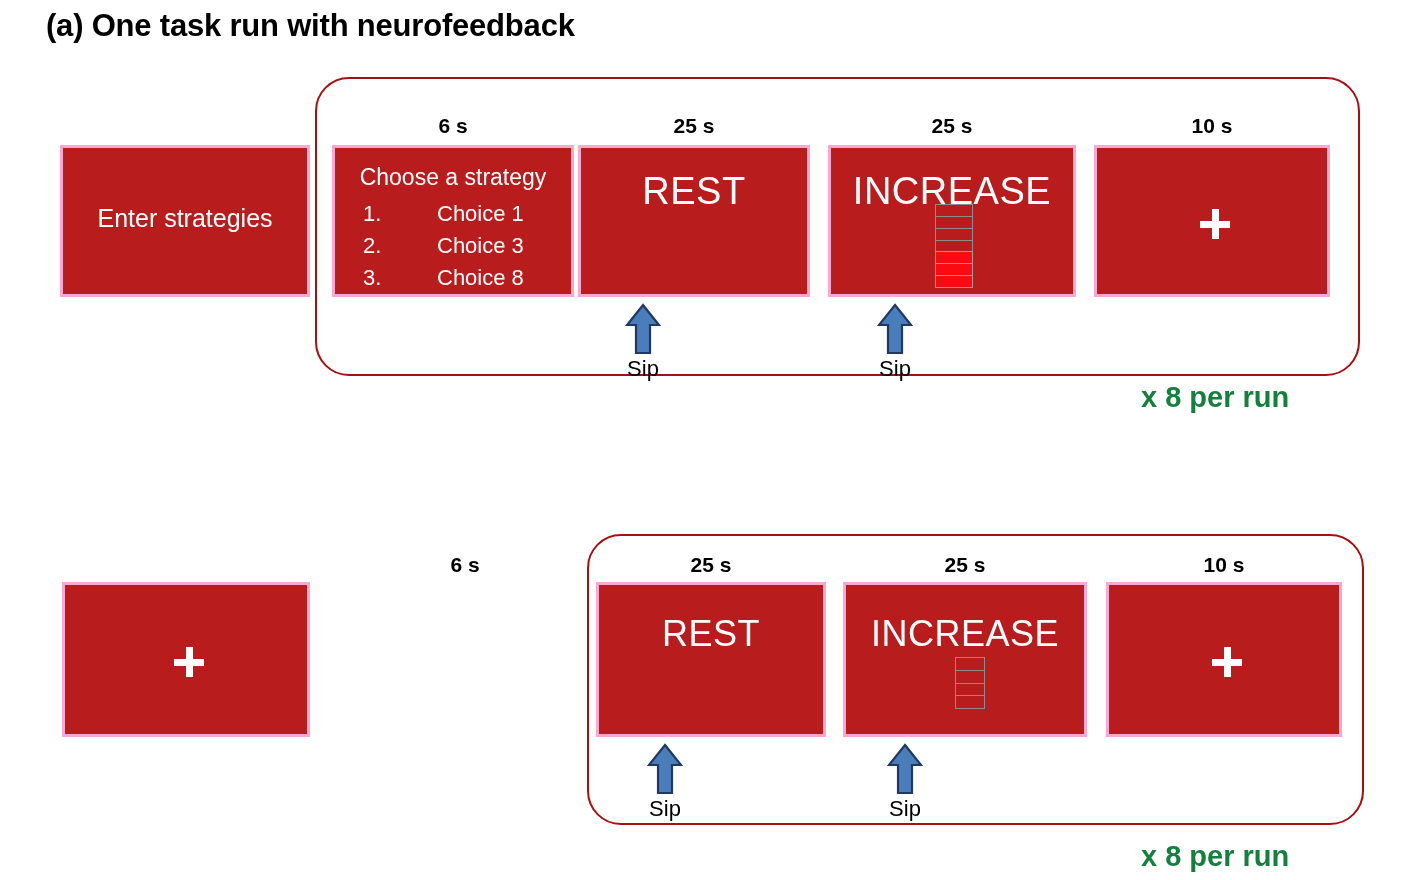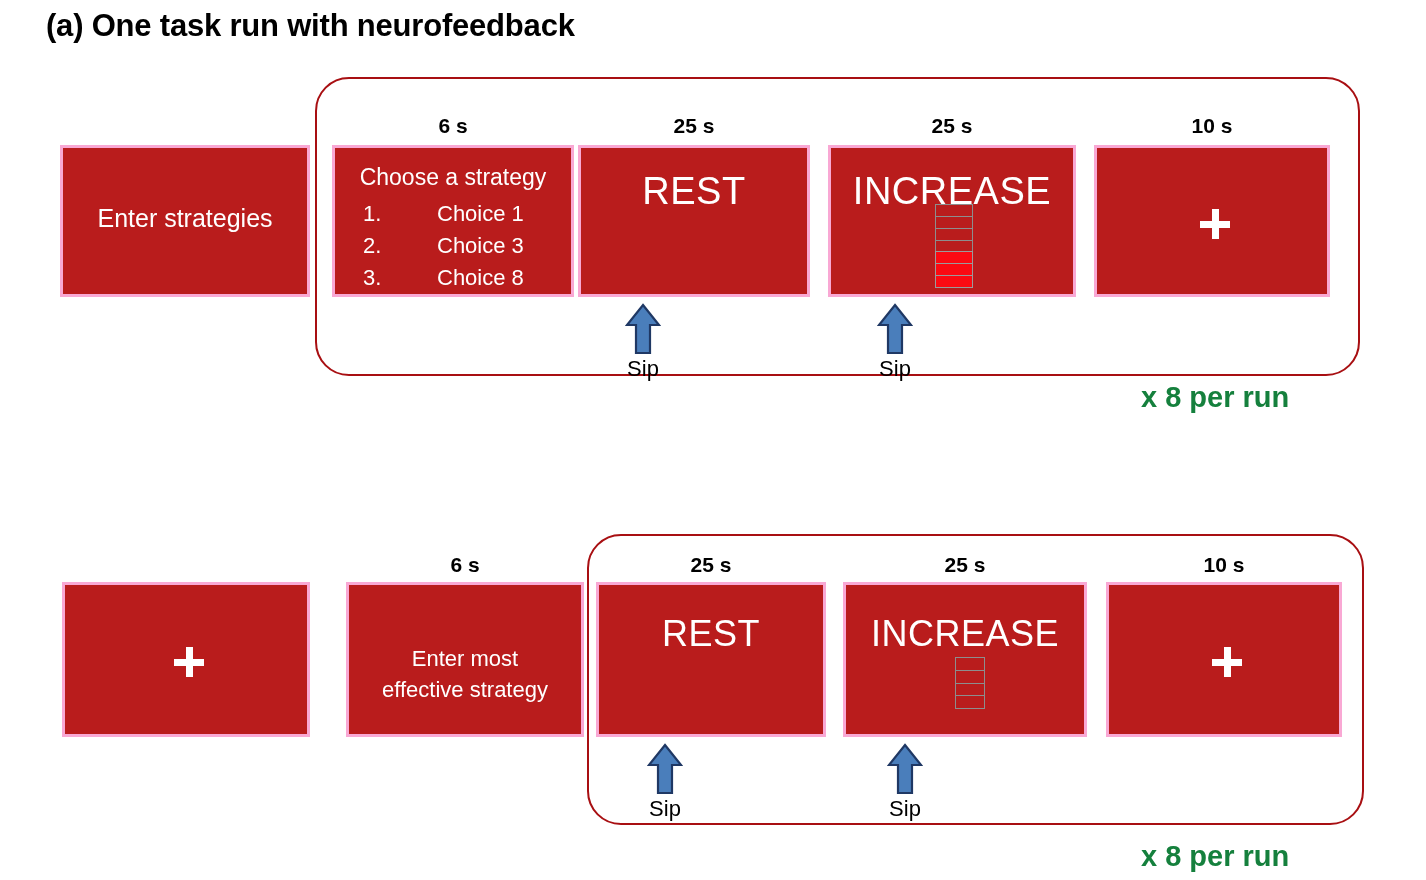--- a/index.html
+++ b/index.html
@@ -234,26 +234,20 @@
   <div class="repeat-label" id="repeat-a">x 8 per run</div>
 
 
   <div class="loop-box" id="loop-b"></div>
 
   <div class="panel" style="left:62px; top:582px; width:248px; height:155px;">
     <div class="fixation" style="left:109px; top:62px;"></div>
   </div>
 
   <div class="duration" style="left:346px; top:553px; width:238px;">6 s</div>
-  <div class="panel" style="left:346px; top:582px; width:238px; height:155px;">
-    <div class="two-line">
-      <div>Enter most</div>
-      <div>effective strategy</div>
-    </div>
-  </div>
 
   <div class="duration" style="left:596px; top:553px; width:230px;">25 s</div>
   <div class="panel" style="left:596px; top:582px; width:230px; height:155px;">
     <div class="single-line txt-big-b">REST</div>
   </div>
   <div class="sip-group" style="left:632px; top:743px; width:66px;">
     <svg class="sip-arrow" width="36" height="52" viewBox="0 0 36 52" style="margin:0 auto; display:block;">
       <polygon points="18,2 34,22 25,22 25,50 11,50 11,22 2,22" fill="#4a7ebb" stroke="#1f3864" stroke-width="2.2" stroke-linejoin="miter"></polygon>
     </svg>
     <div class="sip-label">Sip</div>

